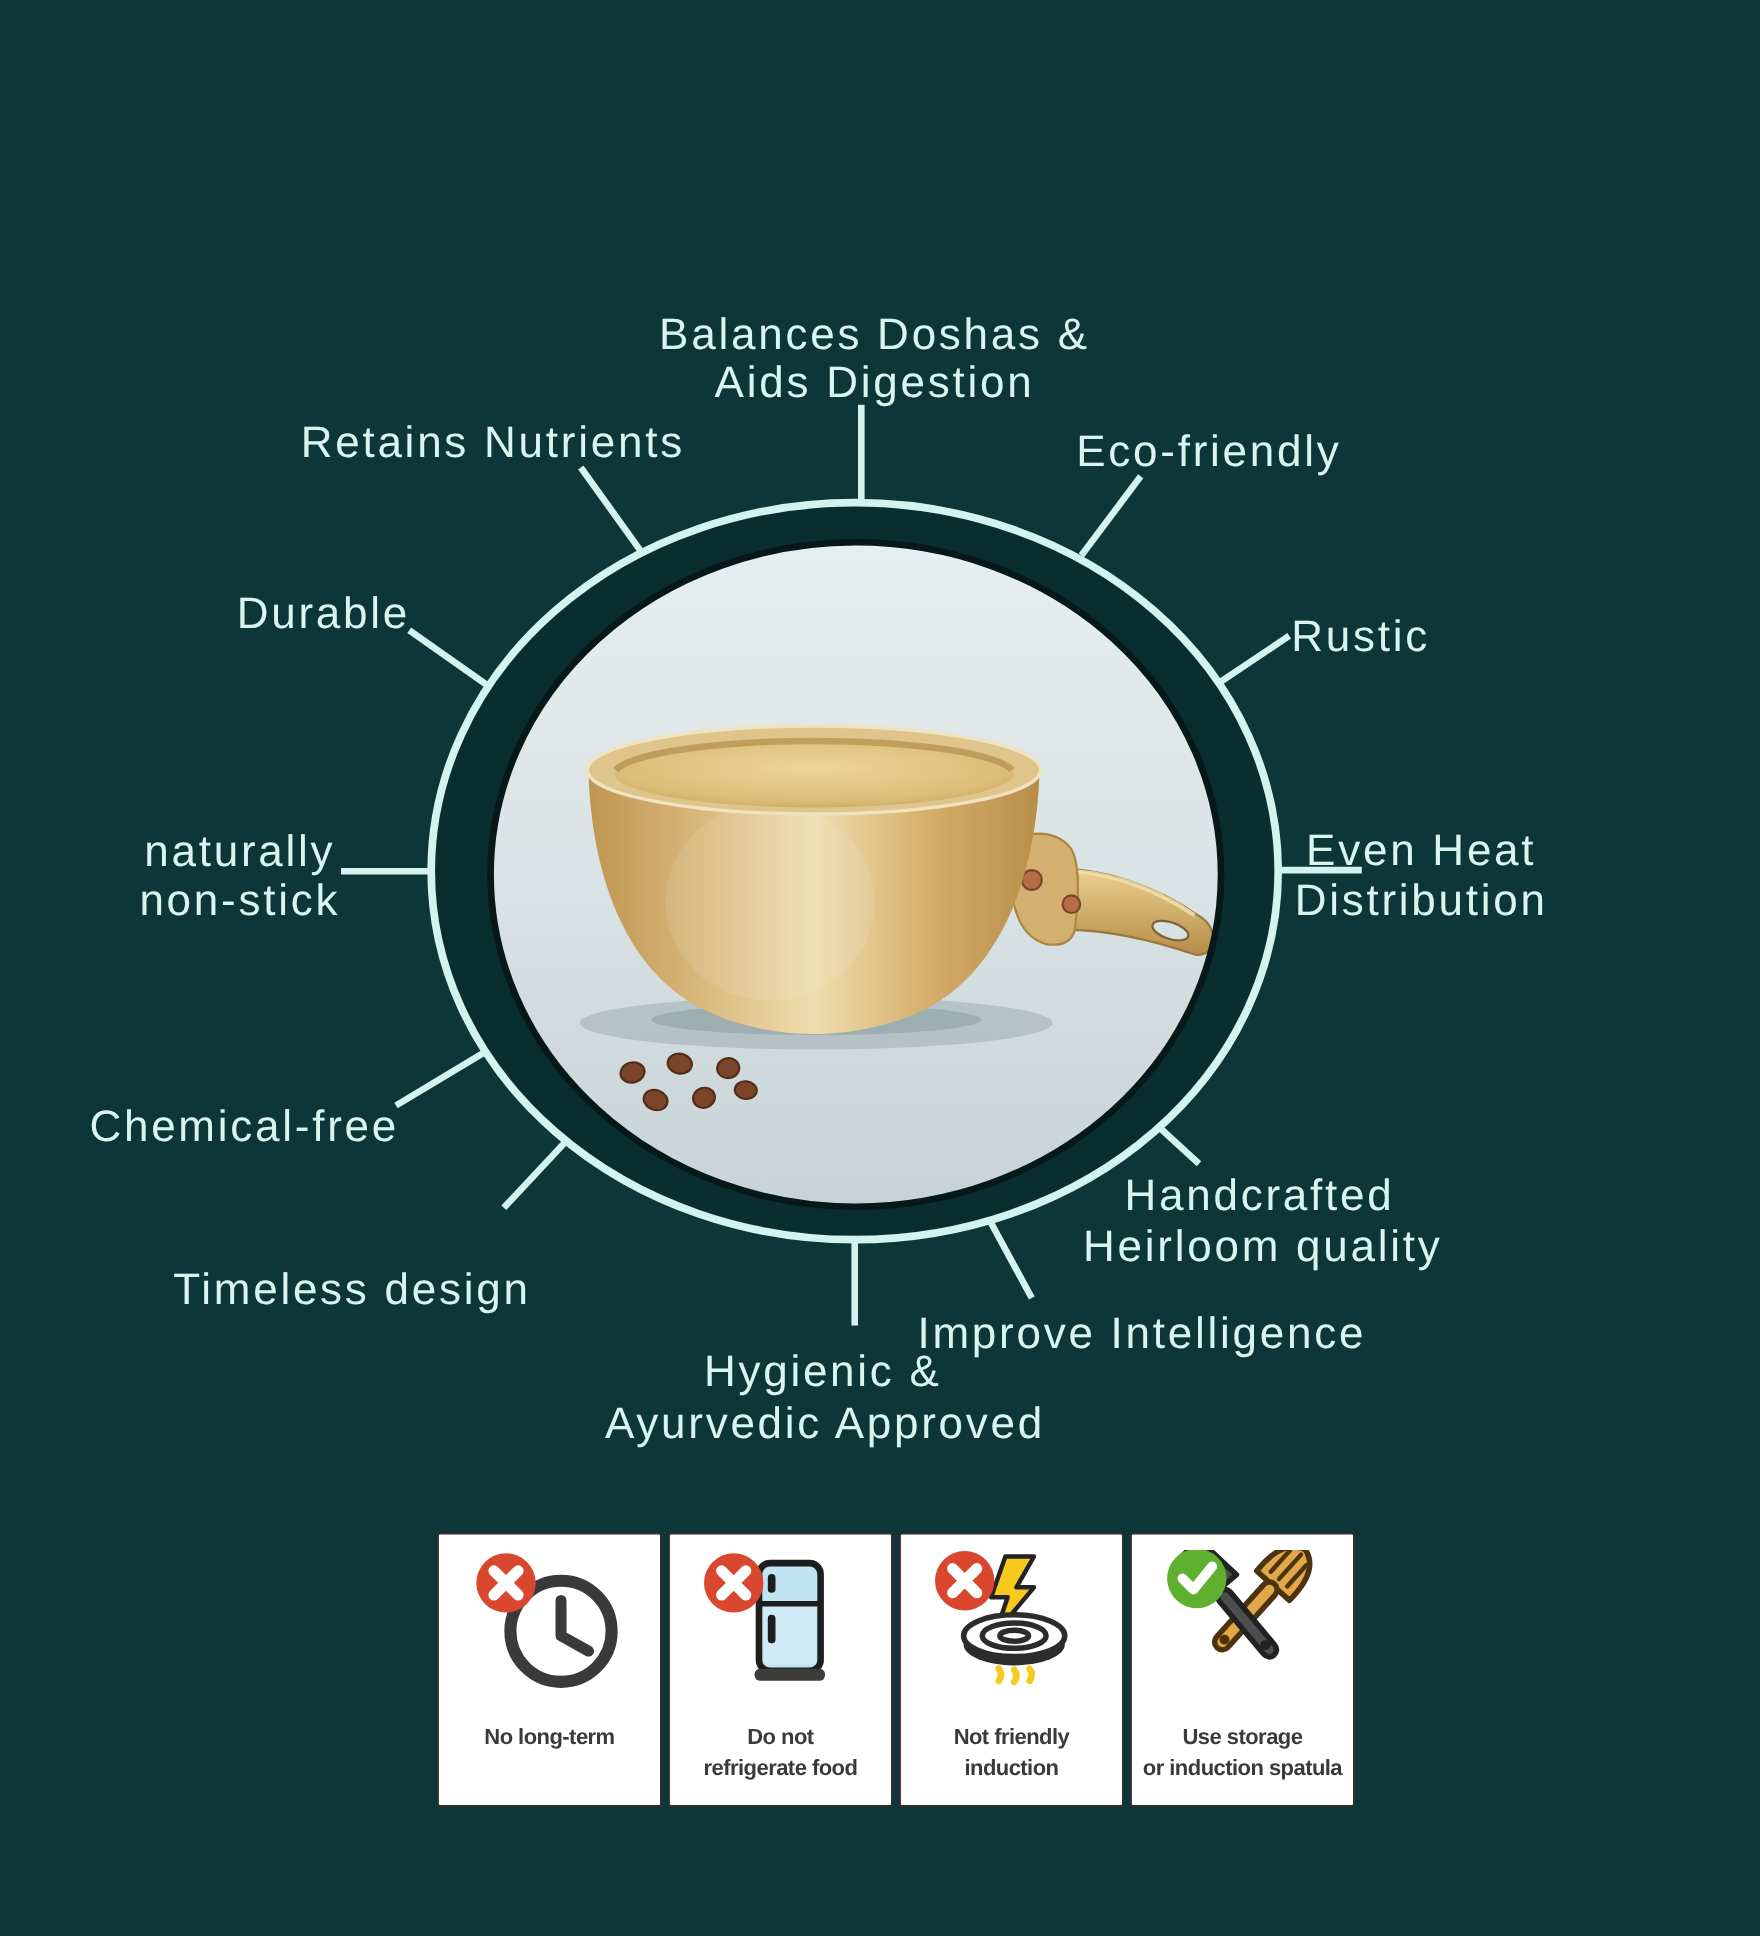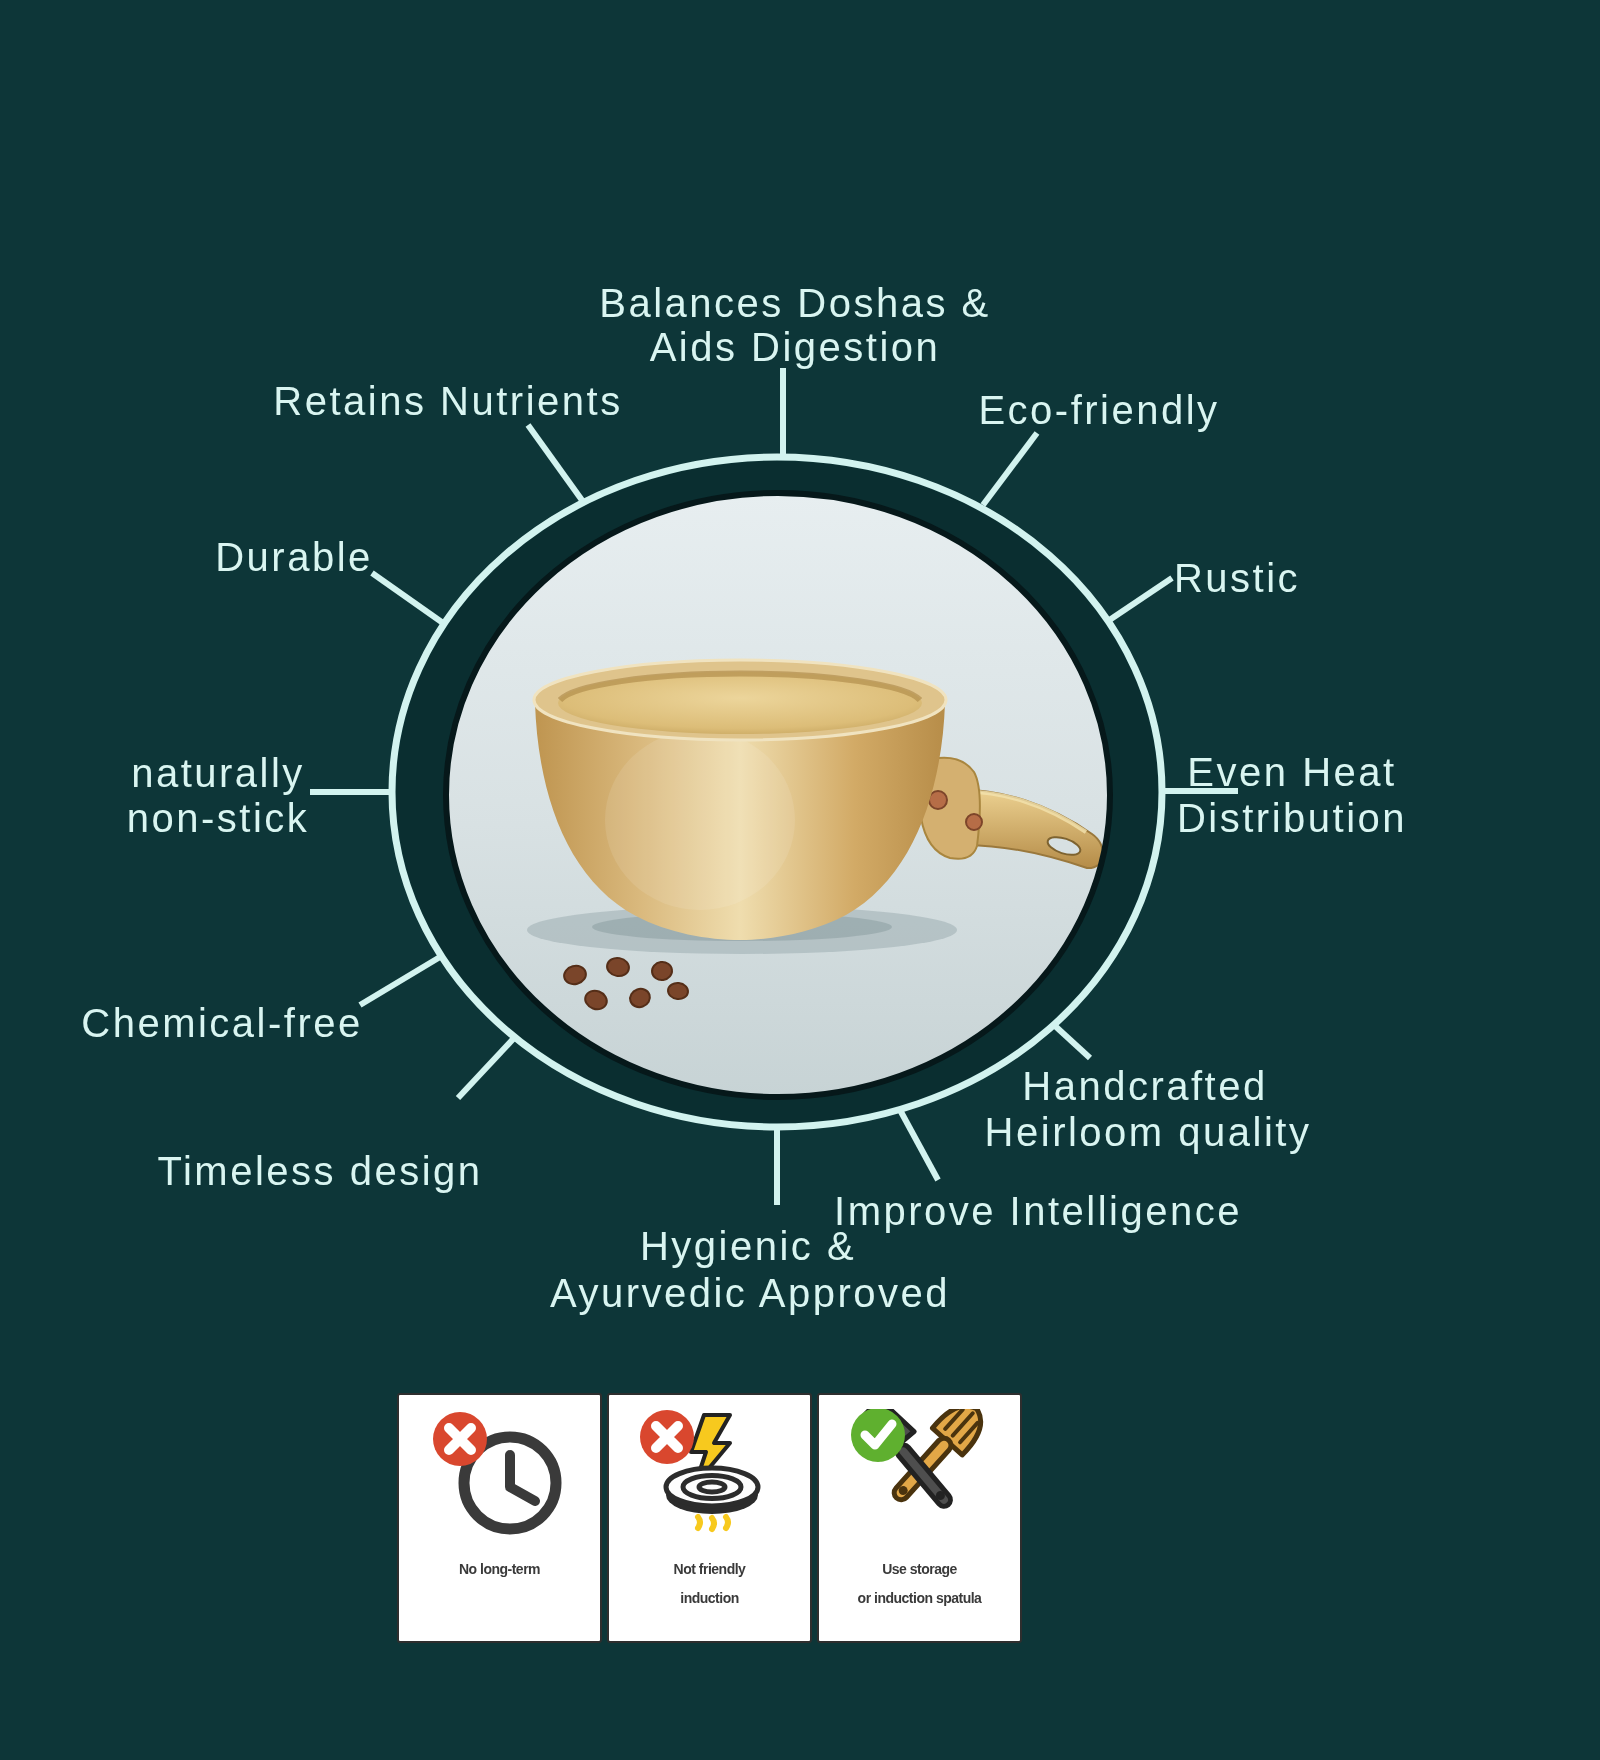--- a/index.html
+++ b/index.html
@@ -4,22 +4,22 @@
 <style>
   html,body{margin:0;padding:0;background:#0d3638;}
   .canvas{position:relative;width:1596px;height:1760px;background:#0d3638;overflow:hidden;
           font-family:"Liberation Sans","DejaVu Sans",sans-serif;}
   svg text.feature{fill:#d9f5f1;font-family:"Liberation Sans","DejaVu Sans",sans-serif;
           font-size:40px;letter-spacing:2.5px;text-anchor:middle;font-weight:400;}
   .cards{position:absolute;left:397px;top:1393px;display:flex;gap:5px;}
   .card{width:205px;height:250px;background:#ffffff;border:2px solid #2e2e2e;border-radius:3px;
         box-sizing:border-box;display:flex;flex-direction:column;align-items:center;justify-content:flex-start;}
   .card .icon-wrap{margin-top:8px;height:152px;display:flex;align-items:center;justify-content:center;}
-  .card .label{margin-top:0;text-align:center;font-weight:bold;color:#3a3a3a;
-        font-size:14px;line-height:29px;letter-spacing:-0.5px;width:100%;}
+  .card .label{margin-top:10px;text-align:center;font-weight:bold;color:#3a3a3a;
+        font-size:20px;line-height:29px;letter-spacing:-0.5px;width:100%;}
 </style>
 </head>
 <body>
 
 <div class="canvas">
 
   <svg width="1600" height="1760" viewBox="0 0 1600 1760" style="position:absolute;left:0;top:0;">
     <defs>
       <linearGradient id="photoBg" x1="0" y1="0" x2="0" y2="1">
         <stop offset="0" stop-color="#e7eef0"></stop>
@@ -132,20 +132,40 @@
             <circle cx="30" cy="30" r="27" fill="#d9472e"></circle>
             <path d="M19 19 L41 41 M41 19 L19 41" stroke="#ffffff" stroke-width="10" stroke-linecap="round"></path>
           </g>
         </svg>
       </div>
       <div class="label">
         <div>No long-term</div>
       </div>
     </div>
 
+    <div class="card">
+      <div class="icon-wrap">
+        <svg width="140" height="140" viewBox="0 0 140 140">
+          <rect x="50" y="12" width="56" height="98" rx="10" fill="#c2e4f2" stroke="#1e1e1e" stroke-width="6"></rect>
+          <rect x="54" y="52" width="48" height="52" fill="#cfeaf7"></rect>
+          <line x1="50" y1="49" x2="106" y2="49" stroke="#1e1e1e" stroke-width="5"></line>
+          <rect x="58" y="22" width="7" height="17" rx="3.5" fill="#1e1e1e"></rect>
+          <rect x="58" y="59" width="7" height="26" rx="3.5" fill="#1e1e1e"></rect>
+          <rect x="46" y="108" width="64" height="11" rx="5" fill="#3c3c3c"></rect>
+          <g>
+            <circle cx="27" cy="30" r="27" fill="#d9472e"></circle>
+            <path d="M16 19 L38 41 M38 19 L16 41" stroke="#ffffff" stroke-width="10" stroke-linecap="round"></path>
+          </g>
+        </svg>
+      </div>
+      <div class="label">
+        <div>Do not</div>
+        <div>refrigerate food</div>
+      </div>
+    </div>
 
     <div class="card">
       <div class="icon-wrap">
         <svg width="140" height="140" viewBox="0 0 140 140">
           <polygon points="64,6 90,6 74,34 90,34 55,76 66,43 51,43" fill="#f7c91e" stroke="#232323" stroke-width="4" stroke-linejoin="round"></polygon>
           <ellipse cx="72" cy="86" rx="46" ry="19" fill="#2c2c2c"></ellipse>
           <ellipse cx="72" cy="78" rx="46" ry="19" fill="#fdfdfd" stroke="#2c2c2c" stroke-width="5"></ellipse>
           <ellipse cx="72" cy="78" rx="29" ry="11.5" fill="none" stroke="#2c2c2c" stroke-width="5"></ellipse>
           <ellipse cx="72" cy="78" rx="13" ry="5" fill="none" stroke="#2c2c2c" stroke-width="5"></ellipse>
           <g stroke="#f7c91e" stroke-width="6" stroke-linecap="round" fill="none">

